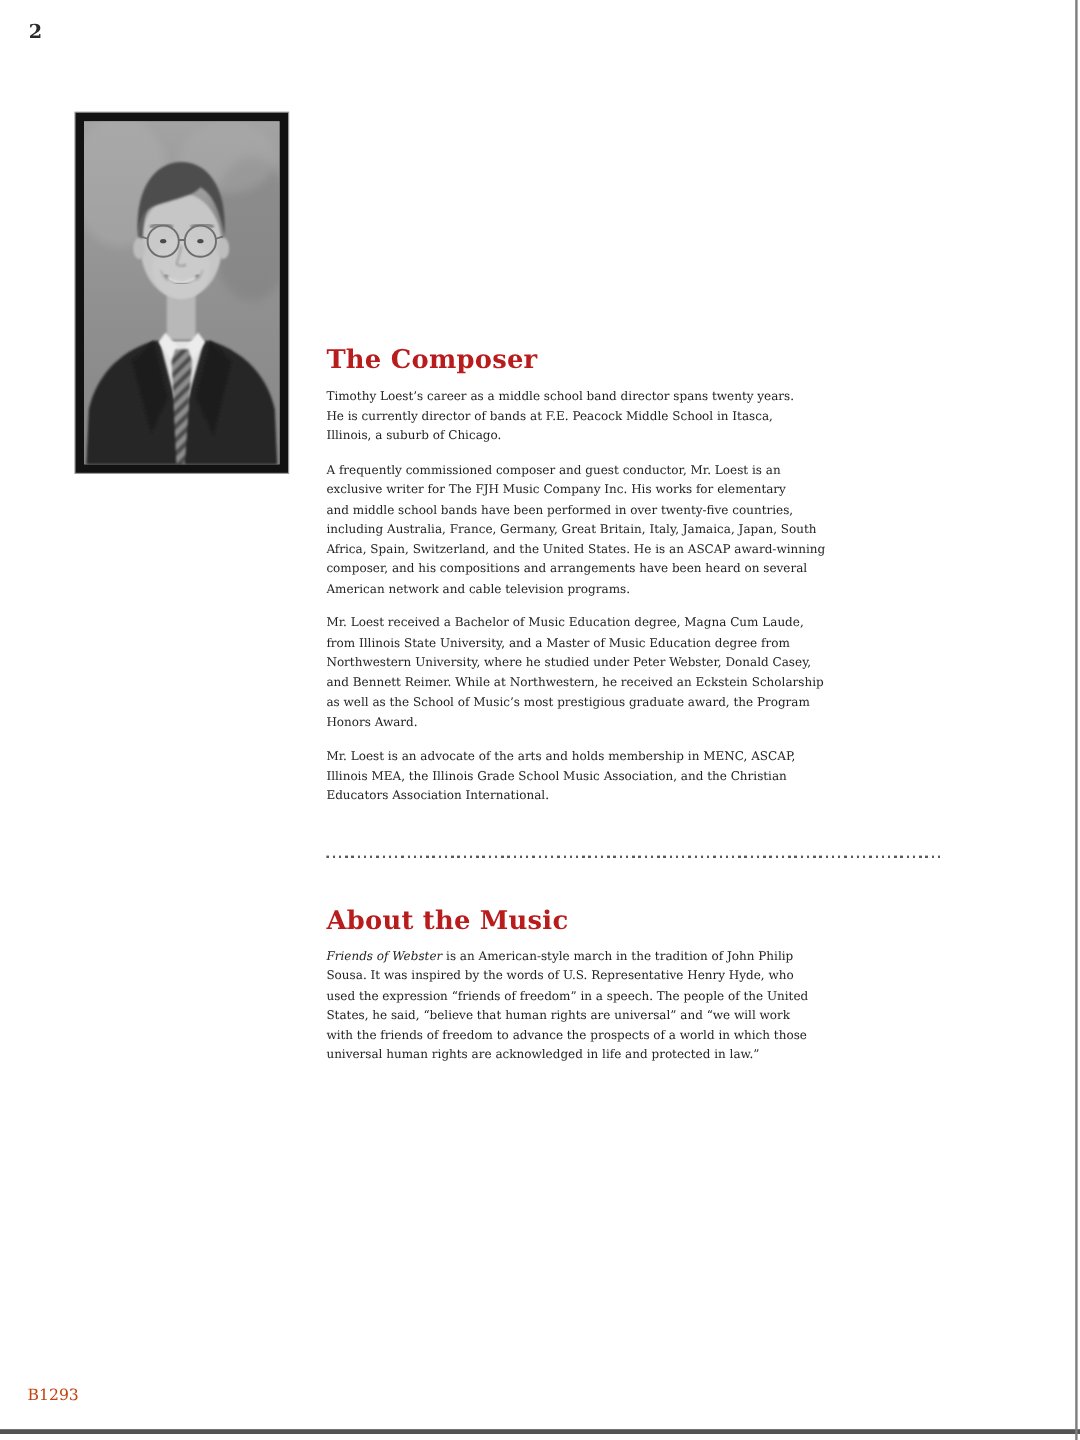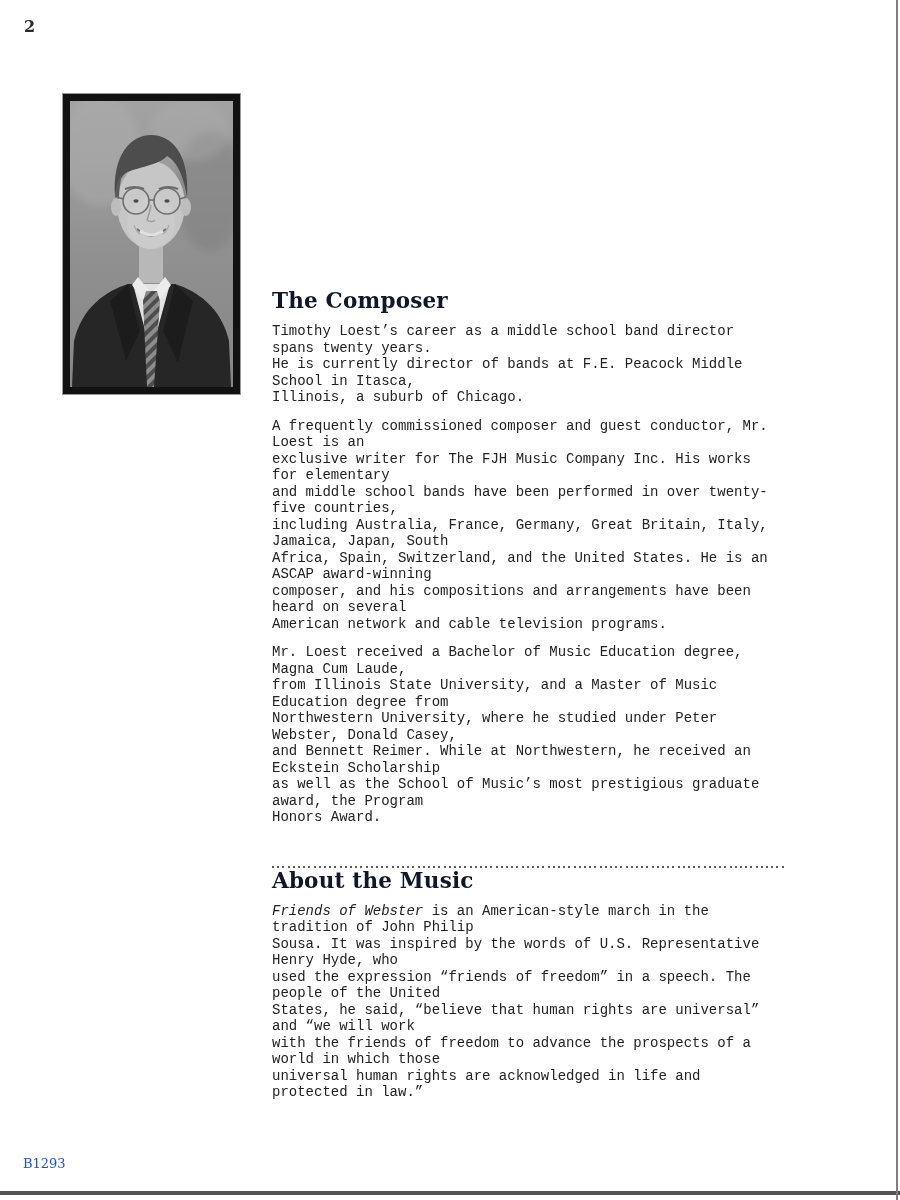--- a/index.html
+++ b/index.html
@@ -35,44 +35,43 @@
   .content {
     position: absolute;
     left: 272px;
     top: 288px;
     width: 512px;
   }
   .section-heading {
     font-size: 21.5px;
     font-weight: bold;
     letter-spacing: 0.2px;
-    color: #0f172a;
+    color: #b91c1c;
     margin-bottom: 10px;
   }
   .content p {
-    font-size: 14px;
+    font-size: 10px;
     line-height: 16.5px;
     white-space: pre-line;
     margin-bottom: 12px;
     color: #222222;
-    font-family: Liberation Mono, monospace;
   }
   .divider {
     height: 2px;
     margin-top: 40px;
     background: repeating-linear-gradient(90deg, #5a5a5a 0 2px, transparent 2px 5.2px);
   }
-  .about-heading { }
+  .about-heading { margin-top: 40px; }
   .italic { font-style: italic; }
   .footer-code {
     position: absolute;
     left: 23px;
     top: 1156px;
     font-size: 13px;
-    color: #1d4ed8;
+    color: #c2410c;
   }
   .edge-bottom {
     position: absolute;
     left: 0; right: 0;
     top: 1191px;
     height: 4px;
     background: #535353;
   }
   .edge-right {
     position: absolute;
@@ -166,20 +165,23 @@
 including Australia, France, Germany, Great Britain, Italy, Jamaica, Japan, South
 Africa, Spain, Switzerland, and the United States. He is an ASCAP award-winning
 composer, and his compositions and arrangements have been heard on several
 American network and cable television programs.</p>
     <p>Mr. Loest received a Bachelor of Music Education degree, Magna Cum Laude,
 from Illinois State University, and a Master of Music Education degree from
 Northwestern University, where he studied under Peter Webster, Donald Casey,
 and Bennett Reimer. While at Northwestern, he received an Eckstein Scholarship
 as well as the School of Music’s most prestigious graduate award, the Program
 Honors Award.</p>
+    <p>Mr. Loest is an advocate of the arts and holds membership in MENC, ASCAP,
+Illinois MEA, the Illinois Grade School Music Association, and the Christian
+Educators Association International.</p>
 
     <div class="divider"></div>
 
     <div class="section-heading about-heading">About the Music</div>
     <p><span class="italic">Friends of Webster</span><span> is an American-style march in the tradition of John Philip
 Sousa. It was inspired by the words of U.S. Representative Henry Hyde, who
 used the expression “friends of freedom” in a speech. The people of the United
 States, he said, “believe that human rights are universal” and “we will work
 with the friends of freedom to advance the prospects of a world in which those
 universal human rights are acknowledged in life and protected in law.”</span></p>

